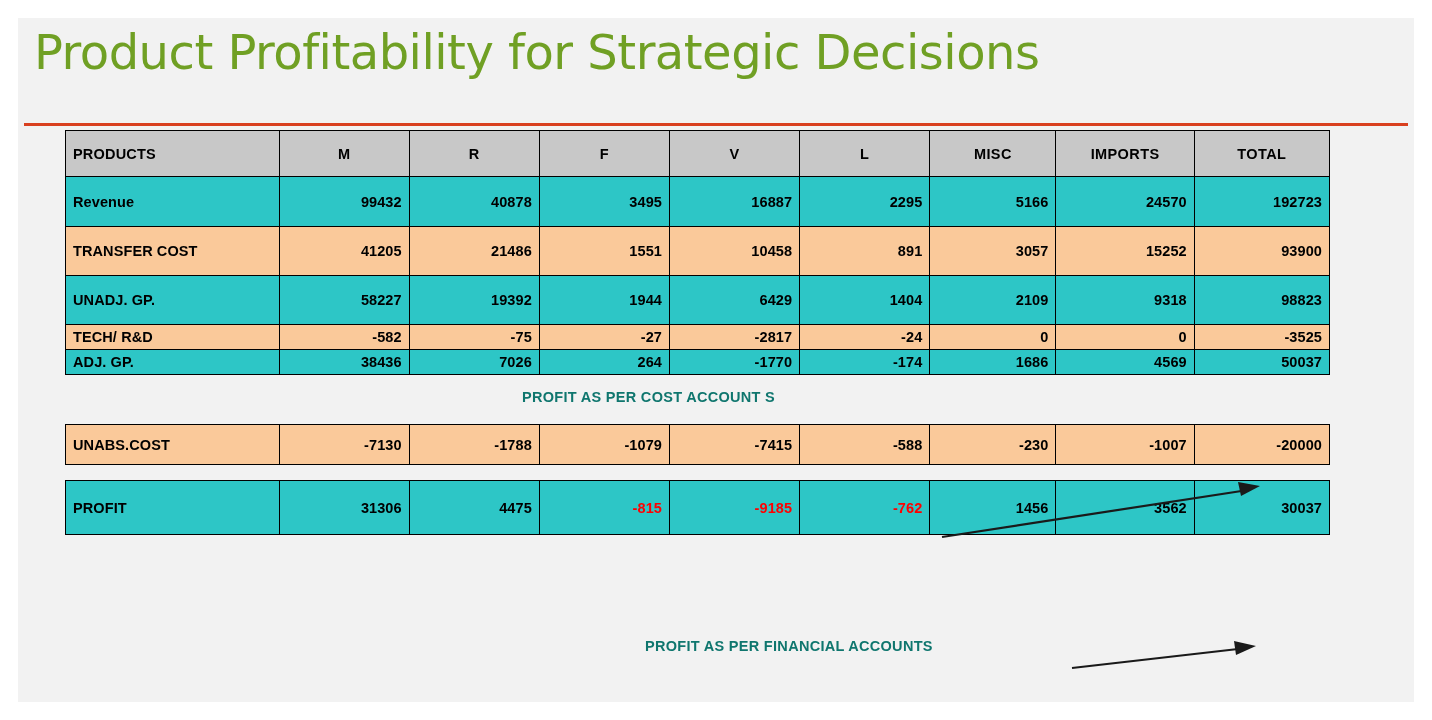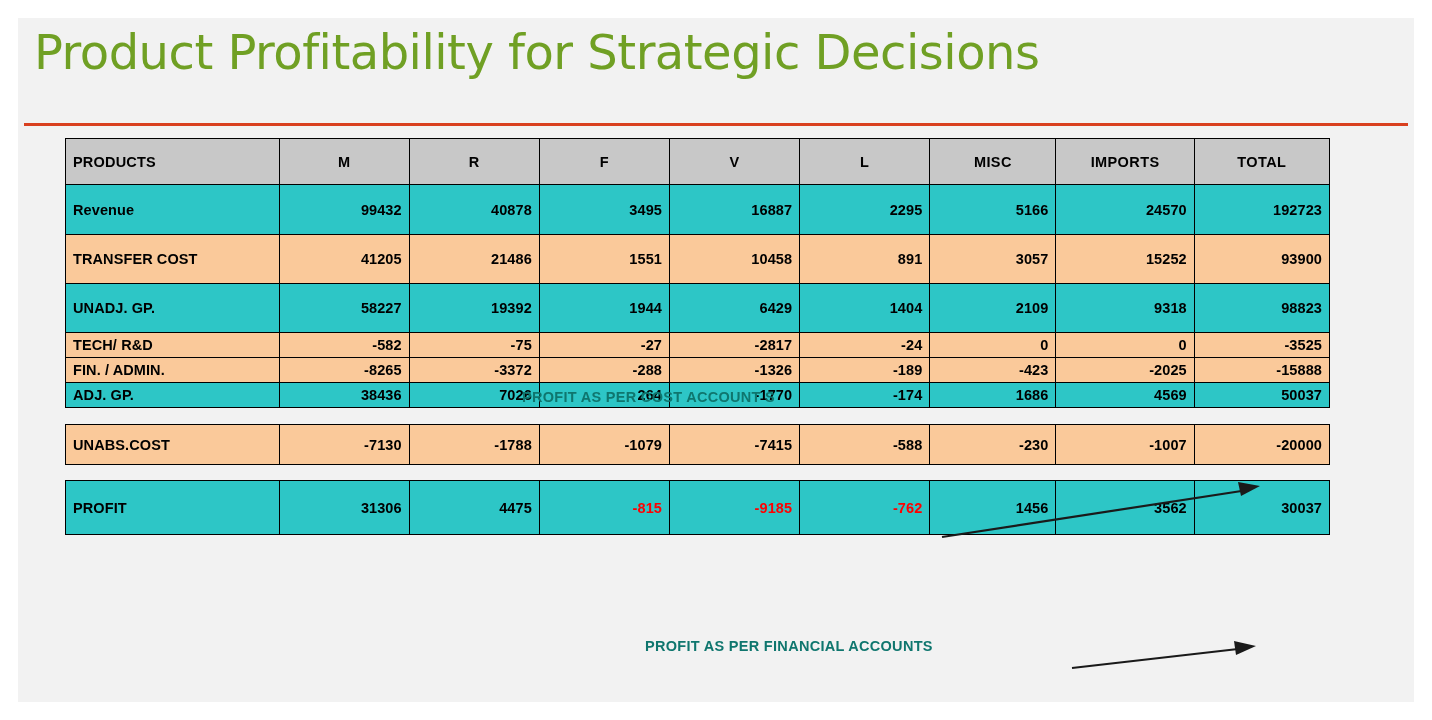--- a/index.html
+++ b/index.html
@@ -36,21 +36,21 @@
   
   .tbl {
     position: absolute;
     border-collapse: collapse;
     table-layout: fixed;
     font-family: "Liberation Sans", sans-serif;
     font-size: 14.5px;
     font-weight: bold;
     color: #000000;
   }
-  #main-table { left: 47px; top: 120px; width: 1265px; }
+  #main-table { left: 47px; top: 112px; width: 1265px; }
   #unabs-table { left: 47px; top: 406px; width: 1265px; }
   #profit-table { left: 47px; top: 462px; width: 1265px; }
 
   .tbl td, .tbl th {
     border: 1.6px solid #000000;
     padding: 0 8px;
     overflow: hidden;
     white-space: nowrap;
   }
   .col-label { width: 210px; }
@@ -174,31 +174,20 @@
         <td class="num peach">-582</td>
         <td class="num peach">-75</td>
         <td class="num peach">-27</td>
         <td class="num peach">-2817</td>
         <td class="num peach">-24</td>
         <td class="num peach">0</td>
         <td class="num peach">0</td>
         <td class="num peach">-3525</td>
       </tr>
 
-      <tr class="r-short">
-        <td class="lbl peach">FIN. / ADMIN.</td>
-        <td class="num peach">-8265</td>
-        <td class="num peach">-3372</td>
-        <td class="num peach">-288</td>
-        <td class="num peach">-1326</td>
-        <td class="num peach">-189</td>
-        <td class="num peach">-423</td>
-        <td class="num peach">-2025</td>
-        <td class="num peach">-15888</td>
-      </tr>
 
 
       <tr class="r-short">
         <td class="lbl teal">ADJ. GP.</td>
         <td class="num teal">38436</td>
         <td class="num teal">7026</td>
         <td class="num teal">264</td>
         <td class="num teal">-1770</td>
         <td class="num teal">-174</td>
         <td class="num teal">1686</td>

